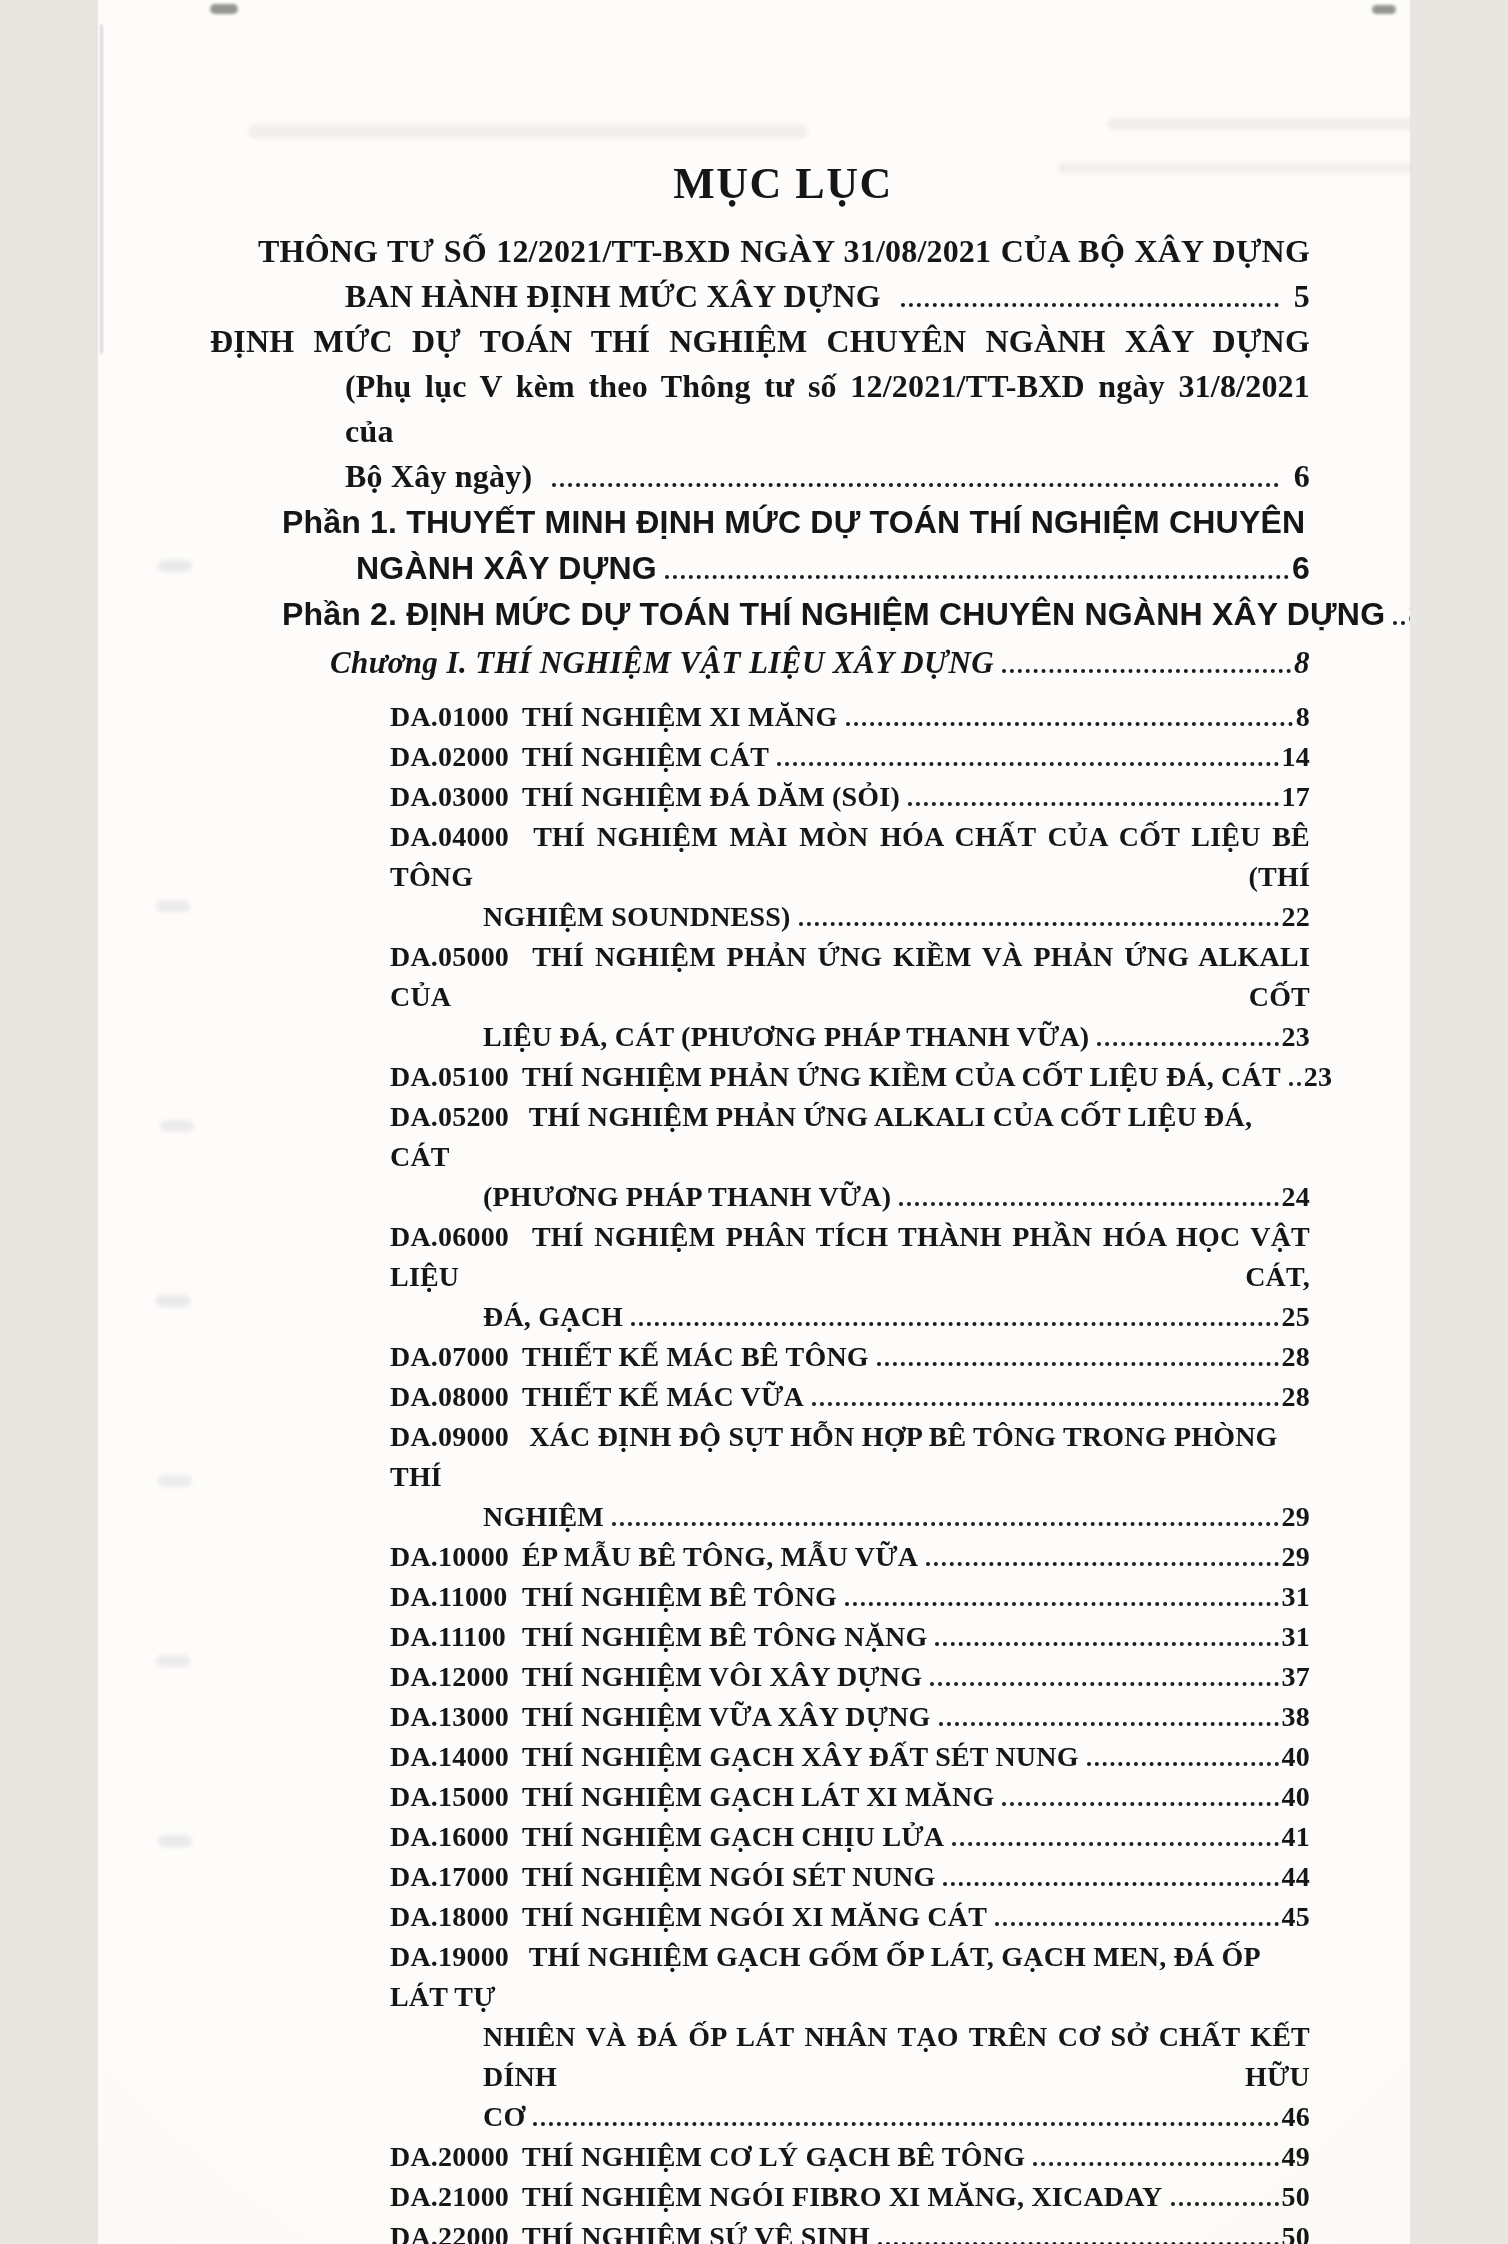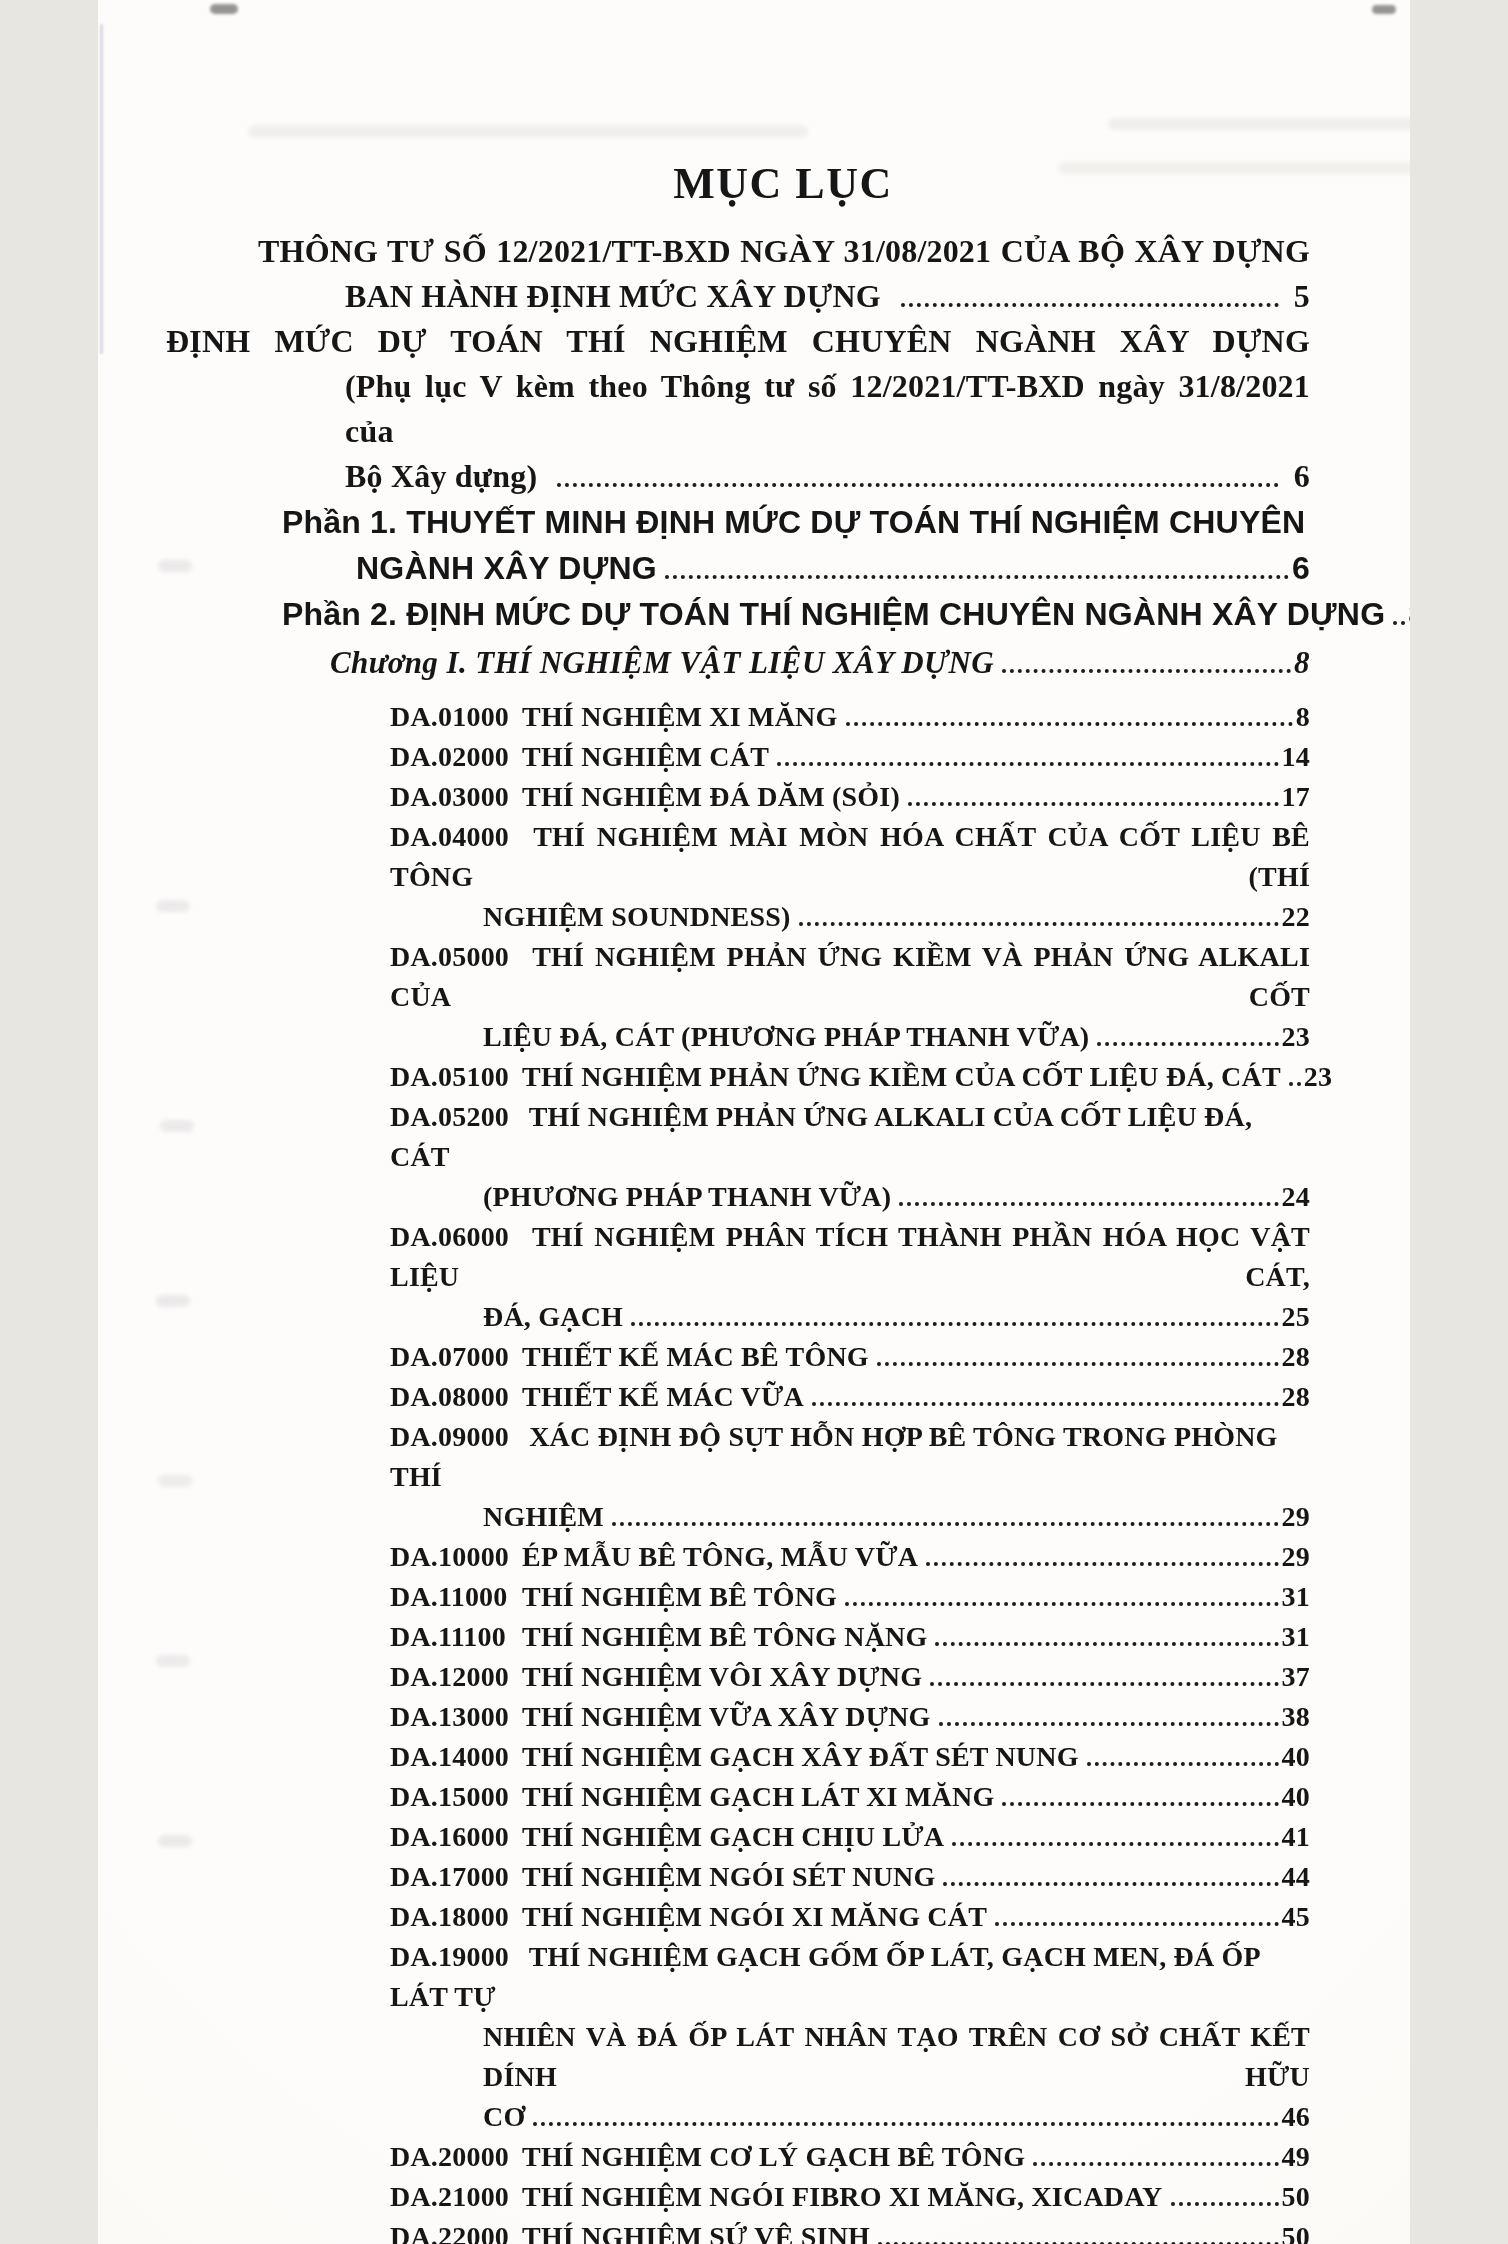--- a/index.html
+++ b/index.html
@@ -25,21 +25,21 @@
   .line{position:relative;}
   .line.flex{display:flex;align-items:baseline;}
   .flex .txt{white-space:nowrap;}
   .just{text-align:justify;text-align-last:justify;}
   
   .k-doc{font:700 32px "Liberation Serif","DejaVu Serif",serif;line-height:45px;letter-spacing:.2px;}
   .k-part{font:700 32px "Liberation Sans","DejaVu Sans",sans-serif;line-height:46px;letter-spacing:.2px;}
   .k-chapter{font:italic 700 31px "Liberation Serif","DejaVu Serif",serif;line-height:44px;letter-spacing:.4px;}
   .k-entry,.k-entrycont{font:700 28px "Liberation Serif","DejaVu Serif",serif;line-height:40px;letter-spacing:.2px;}
   
-  .ind-doc0{margin-left:68px;}
+  .ind-doc0{margin-left:112px;}
   .ind-doc1{margin-left:160px;}
   .ind-doccont{margin-left:247px;gap:12px;}
   .ind-part{margin-left:184px;}
   .ind-partcont{margin-left:258px;}
   .ind-chapter{margin-left:232px;}
   .ind-entry{margin-left:292px;}
   .ind-entrycont{margin-left:385px;}
   
   .line.k-part.ind-part{}
   .line.k-chapter{margin-top:4px;justify-content:flex-end;}
@@ -92,21 +92,21 @@
   <div class="toc">
       <div class="line k-doc ind-doc1 just"><span class="txt">THÔNG TƯ SỐ 12/2021/TT-BXD NGÀY 31/08/2021 CỦA BỘ XÂY DỰNG</span></div>
       <div class="line k-doc ind-doccont flex">
         <span class="txt">BAN HÀNH ĐỊNH MỨC XÂY DỰNG</span>
         <span class="leader"></span>
         <span class="pg">5</span>
       </div>
       <div class="line k-doc ind-doc0 just"><span class="txt">ĐỊNH MỨC DỰ TOÁN THÍ NGHIỆM CHUYÊN NGÀNH XÂY DỰNG</span></div>
       <div class="line k-doc ind-doccont just"><span class="txt">(Phụ lục V kèm theo Thông tư số 12/2021/TT-BXD ngày 31/8/2021 của</span></div>
       <div class="line k-doc ind-doccont flex">
-        <span class="txt">Bộ Xây dựng)</span>
+        <span class="txt">Bộ Xây ngày)</span>
         <span class="leader"></span>
         <span class="pg">6</span>
       </div>
       <div class="line k-part ind-part"><span class="txt">Phần 1. THUYẾT MINH ĐỊNH MỨC DỰ TOÁN THÍ NGHIỆM CHUYÊN</span></div>
       <div class="line k-part ind-partcont flex">
         <span class="txt">NGÀNH XÂY DỰNG</span>
         <span class="leader"></span>
         <span class="pg">6</span>
       </div>
       <div class="line k-part ind-part flex">

